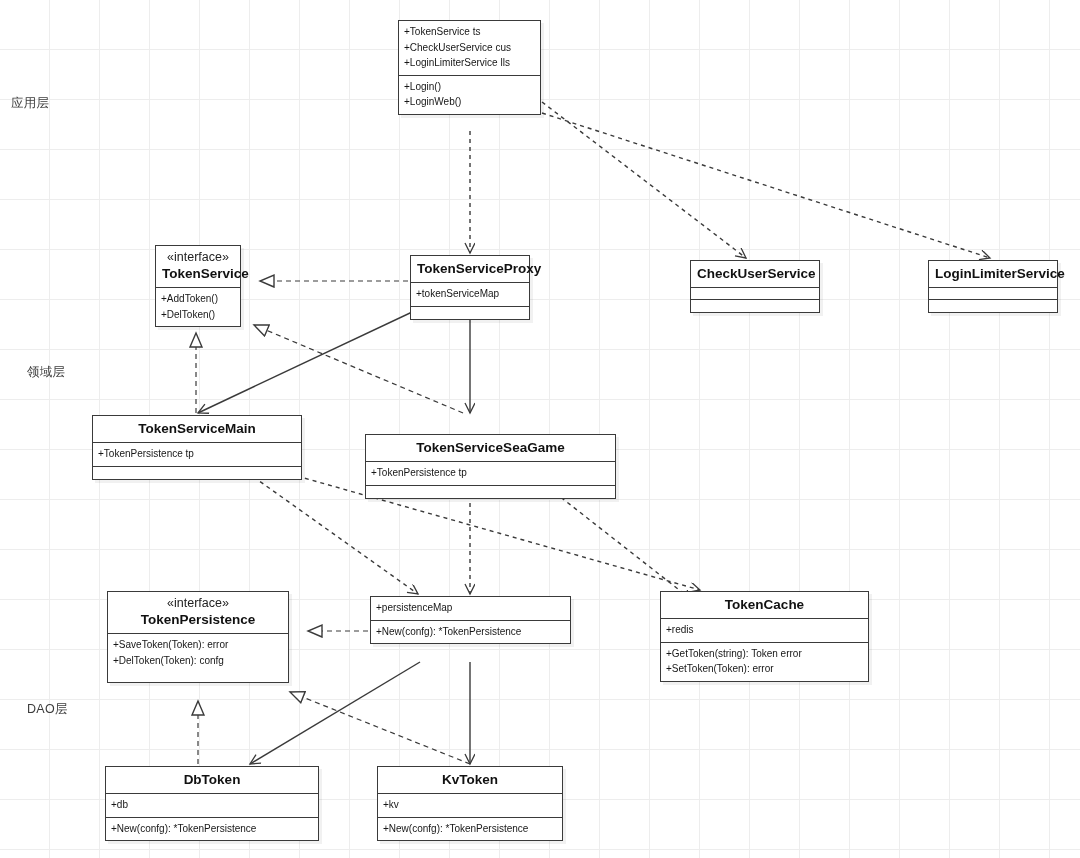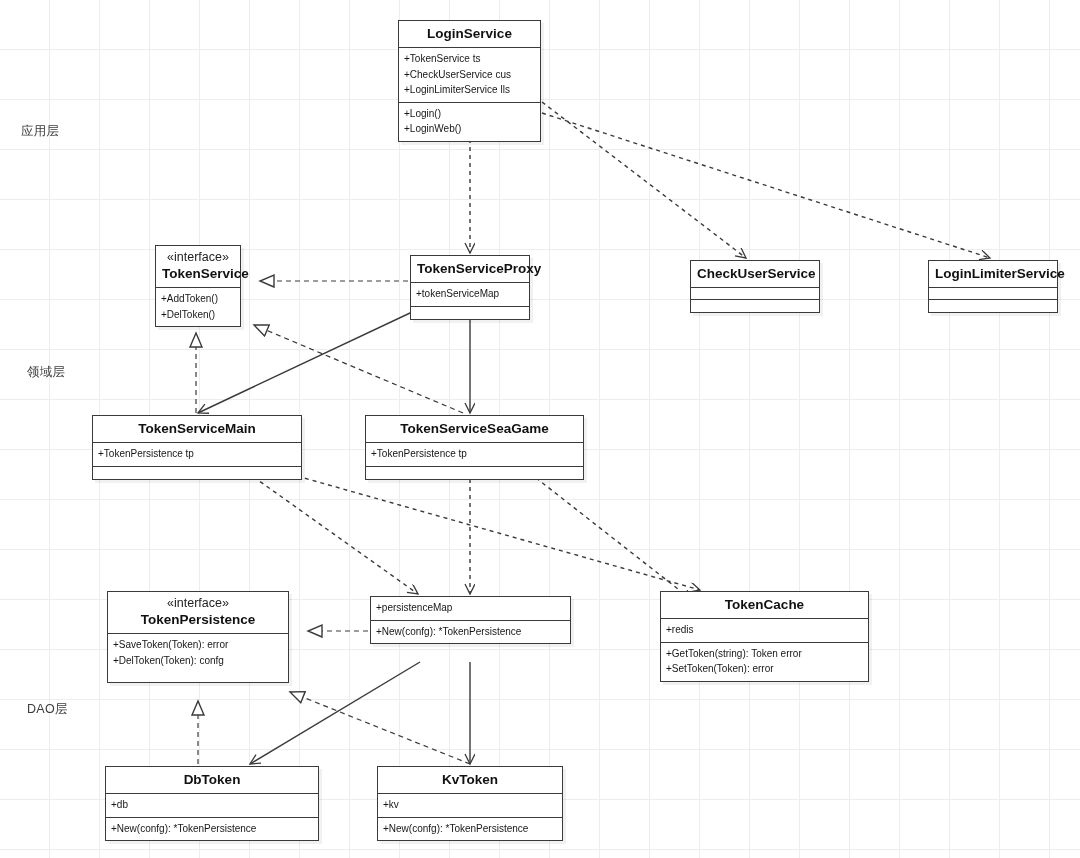--- a/index.html
+++ b/index.html
@@ -104,29 +104,26 @@
         <polyline points="517,463 692,600" fill="none" stroke="#3a3a3a" stroke-width="1.4" stroke-dasharray="4,4" marker-end="url(#mk-open)"></polyline>
         <polyline points="368,631 308,631" fill="none" stroke="#3a3a3a" stroke-width="1.2" stroke-dasharray="5,4" marker-end="url(#mk-tri)"></polyline>
         <polyline points="198,764 198,701" fill="none" stroke="#3a3a3a" stroke-width="1.2" stroke-dasharray="5,4" marker-end="url(#mk-tri)"></polyline>
         <polyline points="470,764 290,692" fill="none" stroke="#3a3a3a" stroke-width="1.2" stroke-dasharray="5,4" marker-end="url(#mk-tri)"></polyline>
         <polyline points="420,662 250,764" fill="none" stroke="#3a3a3a" stroke-width="1.4" marker-end="url(#mk-open)"></polyline>
         <polyline points="470,662 470,764" fill="none" stroke="#3a3a3a" stroke-width="1.4" marker-end="url(#mk-open)"></polyline>
       </g>
   </svg>
 
   <div id="layers-group">
-      <div class="layer-label" style="left: 21px; top: 95px; margin-top: 28px;">应用层</div>
+      <div class="layer-label" style="left: 11px; top: 95px;">应用层</div>
       <div class="layer-label" style="left: 27px; top: 364px;">领域层</div>
       <div class="layer-label" style="left: 27px; top: 701px;">DAO层</div>
     </div>
   <div id="classes-group">
       <div class="uml-class" style="left: 398px; top: 20px; width: 143px;">
-        <div class="uml-head">
-          <span class="cls-name">LoginService</span>
-        </div>
         <div class="uml-compartment">
           <div class="member">+TokenService ts</div>
           <div class="member">+CheckUserService cus</div>
           <div class="member">+LoginLimiterService lls</div>
         </div>
         <div class="uml-compartment">
           <div class="member">+Login()</div>
           <div class="member">+LoginWeb()</div>
         </div>
       </div>
@@ -165,21 +162,21 @@
       </div>
       <div class="uml-class" style="left: 92px; top: 415px; width: 210px;">
         <div class="uml-head">
           <span class="cls-name">TokenServiceMain</span>
         </div>
         <div class="uml-compartment">
           <div class="member">+TokenPersistence tp</div>
         </div>
         <div class="uml-compartment empty"></div>
       </div>
-      <div class="uml-class" style="left: 365px; top: 415px; width: 219px;">
+      <div class="uml-class" style="left: 365px; top: 434px; width: 251px;">
         <div class="uml-head">
           <span class="cls-name">TokenServiceSeaGame</span>
         </div>
         <div class="uml-compartment">
           <div class="member">+TokenPersistence tp</div>
         </div>
         <div class="uml-compartment empty"></div>
       </div>
       <div class="uml-class" style="left: 107px; top: 591px; width: 182px; min-height: 92px;">
         <div class="uml-head">

